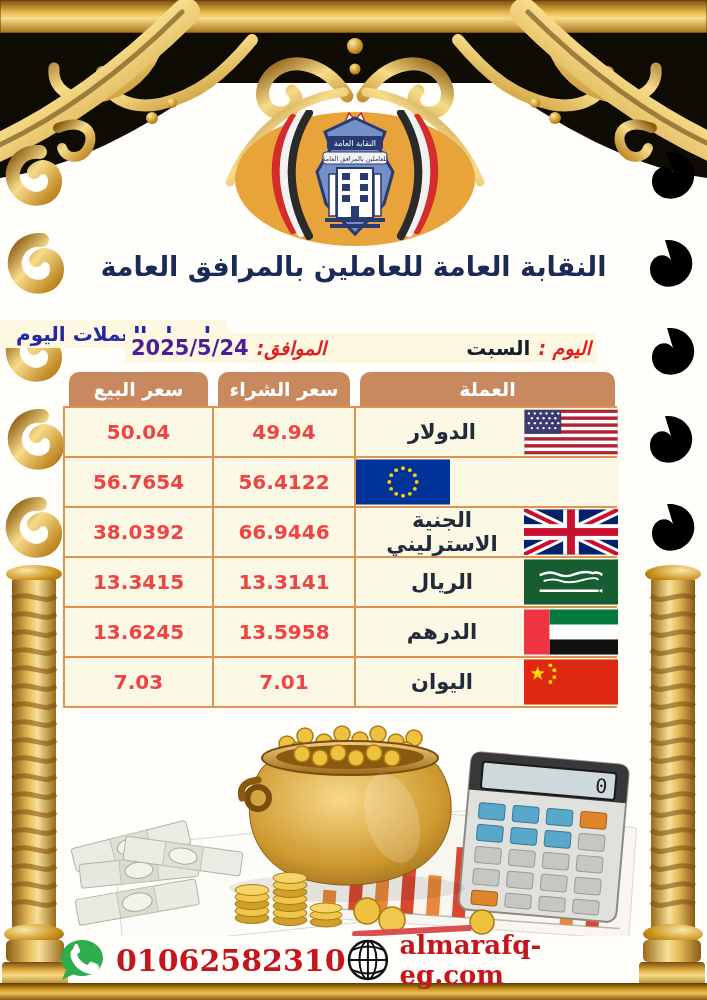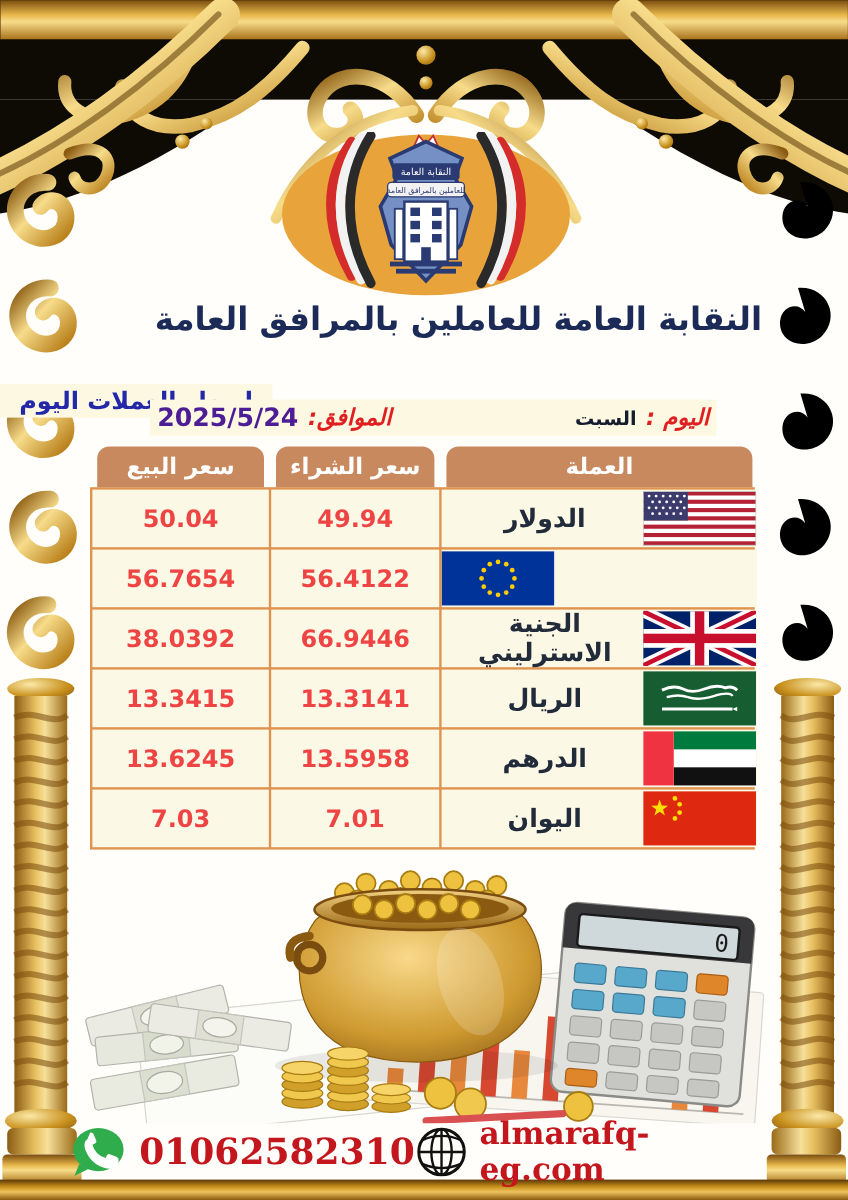--- a/index.html
+++ b/index.html
@@ -9,34 +9,34 @@
   
   .top-ornament{left:0;top:0;}
   .side-col{top:138px;width:72px;height:862px;}
   .side-col.left{left:0;}
   .side-col.right{right:0;transform:scaleX(-1);}
   .bottom-bar{left:0;right:0;top:983px;height:17px;
      background:linear-gradient(#5a3808,#c8901c 35%,#eec35c 60%,#8a5a10);}
   
   .logo{left:233px;top:110px;width:244px;height:138px;}
   
-  .org-title{left:72px;right:72px;top:250px;direction:rtl;
+  .org-title{left:72px;right:72px;top:250px;text-align:center;direction:rtl;
      color:#1b2a56;font-size:27px;font-weight:800;line-height:1.25;}
   .subtitle-wrap{left:0;right:0;top:320px;}
   .subtitle{display:inline-block;background:#fdf8e2;padding:2px 16px;
      color:#2328a9;font-size:20px;font-weight:800;direction:rtl;}
   .date-row{left:125px;width:472px;top:333px;height:30px;background:#fdf8e2;
      display:flex;flex-direction:row;direction:rtl;align-items:center;
      justify-content:space-between;padding:0 6px;box-sizing:border-box;}
   .date-group{display:flex;align-items:center;gap:8px;direction:rtl;}
   .lbl-red{color:#e02020;font-size:19px;font-weight:800;font-style:italic;}
-  .val-dark{color:#141c2e;font-size:16px;font-weight:800;}
+  .val-dark{color:#141c2e;font-size:20px;font-weight:800;}
   .val-num{color:#4c1d95;font-size:21px;font-weight:700;}
   
-  .xtable{left:63px;top:372px;width:554px;margin-left:12px;}
+  .xtable{left:63px;top:372px;width:554px;}
   .thead{display:grid;grid-template-columns:147px 140px 263px;gap:2px;padding:0 2px;}
   .hcell{height:34px;margin:0 4px;border-radius:10px 10px 0 0;background:#c9895e;
      color:#fff;font-size:19px;font-weight:800;display:flex;align-items:center;
      justify-content:center;direction:rtl;}
   .tbody{display:grid;grid-template-columns:147px 140px 263px;grid-auto-rows:48px;
      gap:2px;background:#e0934e;padding:2px;}
   .trow{display:contents;}
   .cell{background:#fcf8e6;display:flex;align-items:center;justify-content:center;}
   .cell.num{color:#ef4444;font-size:20px;font-weight:800;}
   .cell.cur{justify-content:flex-start;position:relative;}

